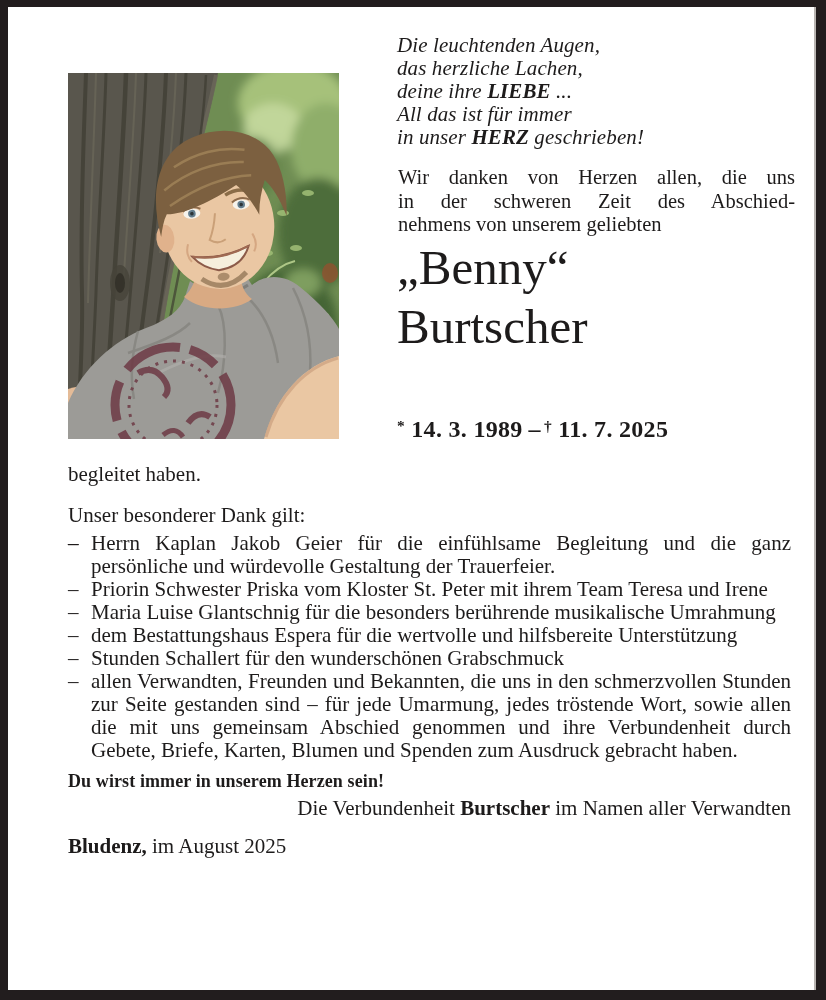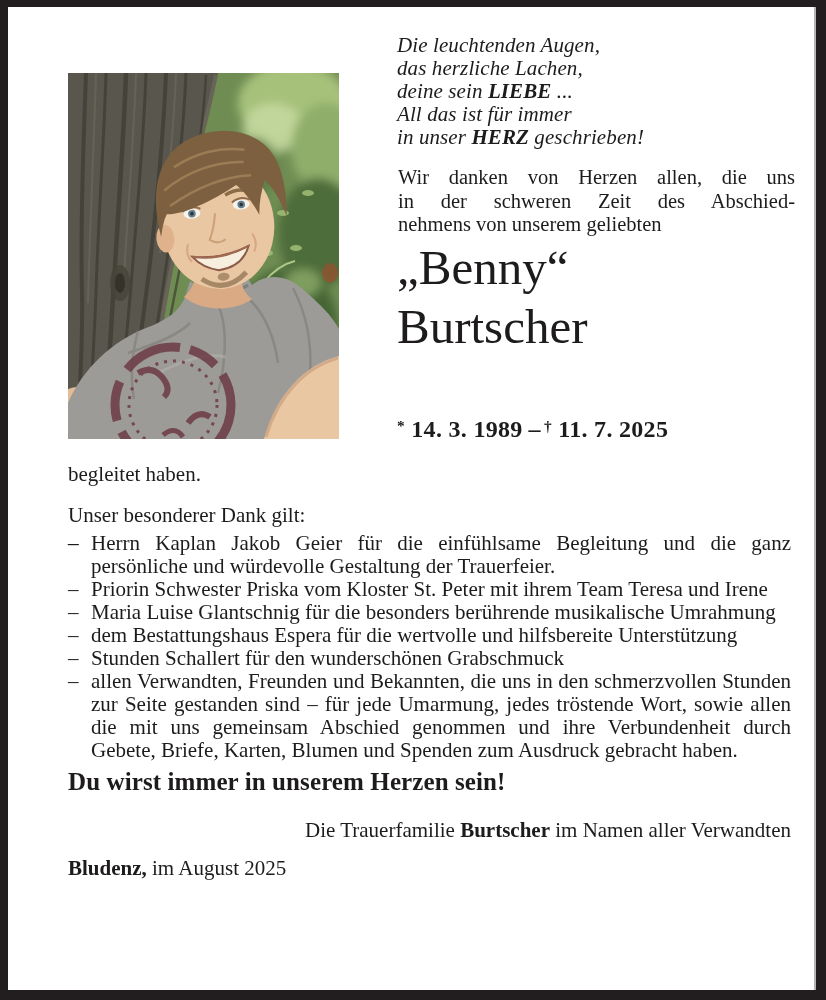--- a/index.html
+++ b/index.html
@@ -75,22 +75,22 @@
   .thanks-list { margin-bottom: 8px; }
   .thanks-item {
     position: relative;
     padding-left: 23px;
     text-align: justify;
     line-height: 23px;
   }
   .thanks-item .dash { position: absolute; left: 0; top: 0; }
   .farewell {
     font-weight: 700;
-    font-size: 25px;
-    margin-bottom: 25px;
+    font-size: 18px;
+    margin-bottom: 3px;
     letter-spacing: 0.1px;
   }
   .family-line { text-align: right; margin-bottom: 15px; }
   .family-line .b, .city-line .b { font-weight: 700; }
 </style>
 </head>
 <body>
 
 <div class="frame">
   <div class="card">
@@ -217,21 +217,21 @@
             <path d="M100,112 C124,96 154,88 182,92"></path>
             <path d="M112,90 C134,78 160,74 184,80"></path>
           </g>
         </g>
       </g>
     </svg>
 
     <div class="poem">
       <div>Die leuchtenden Augen,</div>
       <div>das herzliche Lachen,</div>
-      <div><span>deine sein </span><span class="b">LIEBE</span><span> ...</span></div>
+      <div><span>deine ihre </span><span class="b">LIEBE</span><span> ...</span></div>
       <div>All das ist für immer</div>
       <div><span>in unser </span><span class="b">HERZ</span><span> geschrieben!</span></div>
     </div>
 
     <div class="intro">
       <div class="j-line">Wir danken von Herzen allen, die uns</div>
       <div class="j-line">in der schweren Zeit des Abschied-</div>
       <div>nehmens von unserem geliebten</div>
     </div>
 
@@ -256,21 +256,21 @@
         <div class="thanks-item"><span class="dash">–</span><span>Priorin Schwester Priska vom Kloster St. Peter mit ihrem Team Teresa und Irene</span></div>
         <div class="thanks-item"><span class="dash">–</span><span>Maria Luise Glantschnig für die besonders berührende musikalische Umrahmung</span></div>
         <div class="thanks-item"><span class="dash">–</span><span>dem Bestattungshaus Espera für die wertvolle und hilfsbereite Unterstützung</span></div>
         <div class="thanks-item"><span class="dash">–</span><span>Stunden Schallert für den wunderschönen Grabschmuck</span></div>
         <div class="thanks-item"><span class="dash">–</span><span>allen Verwandten, Freunden und Bekannten, die uns in den schmerzvollen Stunden zur Seite gestanden sind – für jede Umarmung, jedes tröstende Wort, sowie allen die mit uns gemeinsam Abschied genommen und ihre Verbundenheit durch Gebete, Briefe, Karten, Blumen und Spenden zum Ausdruck gebracht haben.</span></div>
       </div>
 
       <div class="farewell">Du wirst immer in unserem Herzen sein!</div>
 
       <div class="family-line">
-        <span>Die Trauerfamilie </span><span class="b">Burtscher</span><span> im Namen aller Verwandten</span>
+        <span>Die Verbundenheit </span><span class="b">Burtscher</span><span> im Namen aller Verwandten</span>
       </div>
 
       <div class="city-line">
         <span class="b">Bludenz,</span><span> im August 2025</span>
       </div>
     </div>
 
   </div>
 </div>
 

